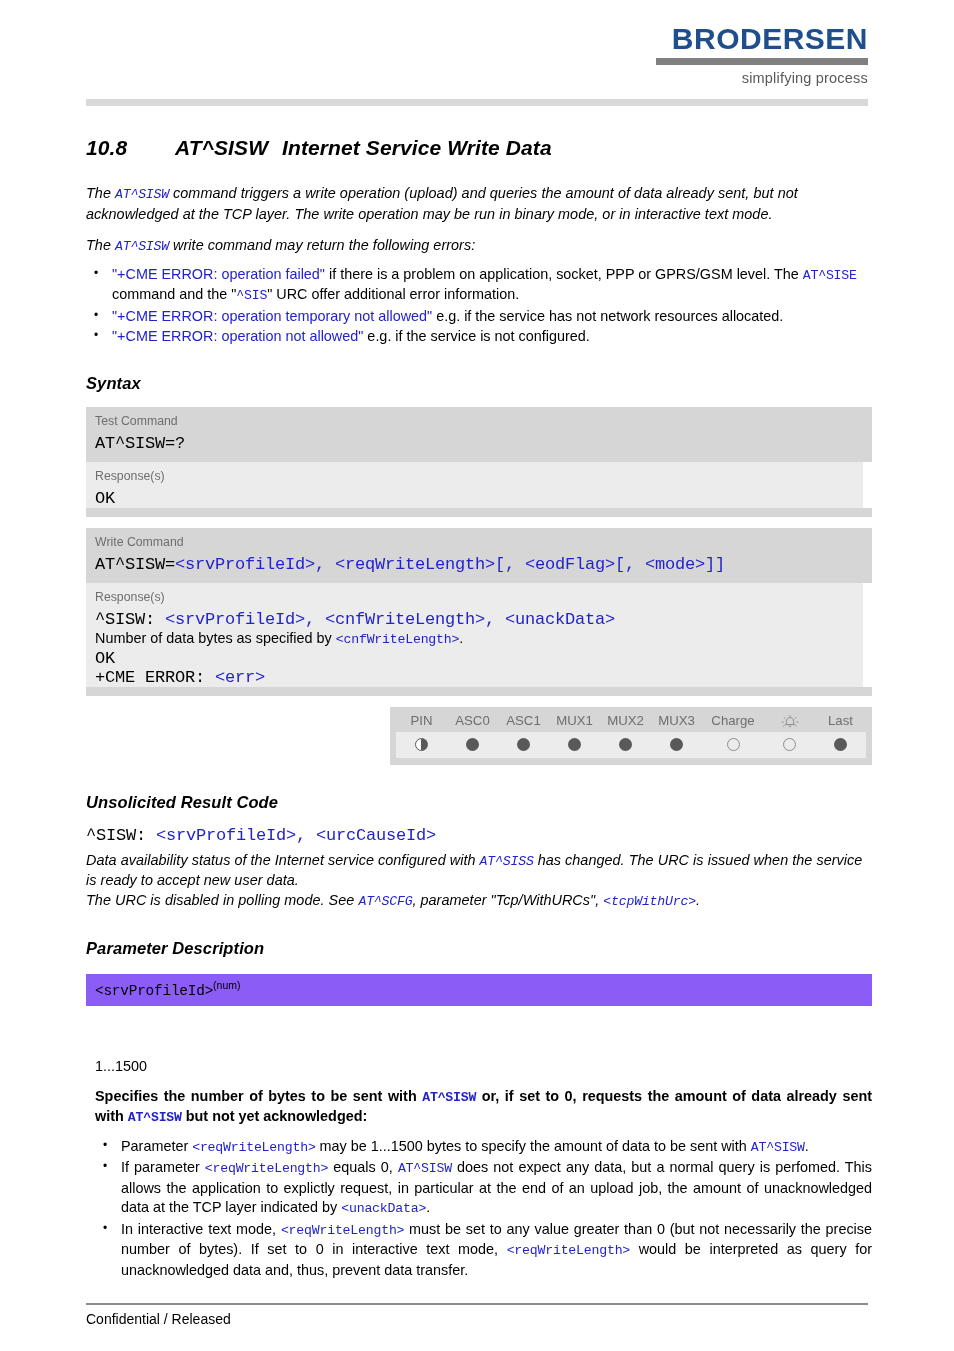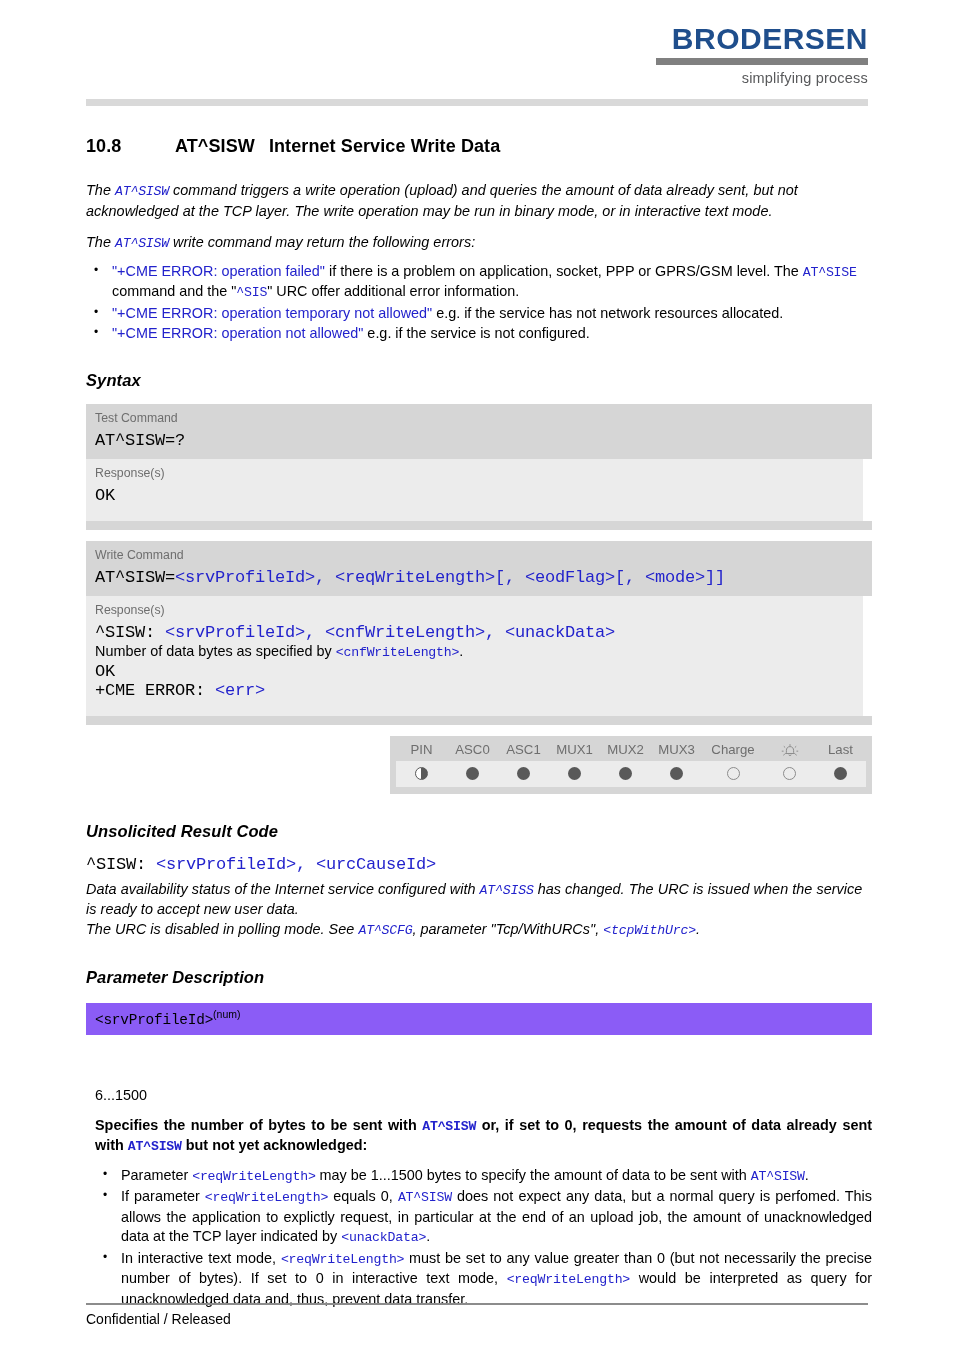--- a/index.html
+++ b/index.html
@@ -70,26 +70,27 @@
   .content {
     position: absolute;
     left: 86px;
     top: 0;
     width: 786px;
   }
 
   h1.sec-title {
     margin: 0;
     padding: 0;
-    font-size: 18px;
+    font-size: 21px;
     font-weight: bold;
     color: #000;
     position: relative;
     top: 136px;
     letter-spacing: 0.1px;
+    font-style: italic;
   }
   .sec-num { display: inline-block; width: 89px; }
   .sec-cmd { display: inline-block; margin-right: 14px; }
 
   .body-wrap { position: relative; top: 160px; }
 
   p.para {
     margin: 0 0 0 0;
     font-size: 14.4px;
     line-height: 19.5px;
@@ -150,21 +151,21 @@
   .syn-code {
     font-family: "Liberation Mono", monospace;
     font-size: 17px;
     color: #000;
     line-height: 19px;
     letter-spacing: -0.2px;
   }
   .syn-resp {
     background: #ececec;
     margin: 0 9px 0 0;
-    padding: 6px 9px 16px 9px;
+    padding: 6px 9px 0 9px;
   }
   .resp-text {
     font-family: "Liberation Sans", sans-serif;
     font-size: 14.4px;
     line-height: 19px;
   }
   .syn-gap { height: 11px; background: #ffffff; }
   .syn-foot { height: 9px; background: #d6d6d6; }
 
   
@@ -412,21 +413,21 @@
       </div>
 
       <div style="height:13px"></div>
 
 
       <div style="height:26px"></div>
 
 
       <div style="height:12px"></div>
 
-      <div class="param-body">6...1500</div>
+      <div class="param-body">1...1500</div>
 
       <div style="height:10px"></div>
 
       <div class="param-body" style="text-align:justify;font-weight:bold;"><span>Specifies the number of bytes to be sent with </span><span class="cb">AT^SISW</span><span> or, if set to 0, requests the amount of data already sent with </span><span class="cb">AT^SISW</span><span> but not yet acknowledged:</span></div>
 
       <div style="height:9px"></div>
 
       <ul class="bl just" style="padding-left:9px;">
         <li><span>Parameter </span><span class="cb">&lt;reqWriteLength&gt;</span><span> may be 1...1500 bytes to specify the amount of data to be sent with </span><span class="cb">AT^SISW</span><span>.</span></li>
         <li><span>If parameter </span><span class="cb">&lt;reqWriteLength&gt;</span><span> equals 0, </span><span class="cb">AT^SISW</span><span> does not expect any data, but a normal query is perfomed. This allows the application to explictly request, in particular at the end of an upload job, the amount of unacknowledged data at the TCP layer indicated by </span><span class="cb">&lt;unackData&gt;</span><span>.</span></li>

